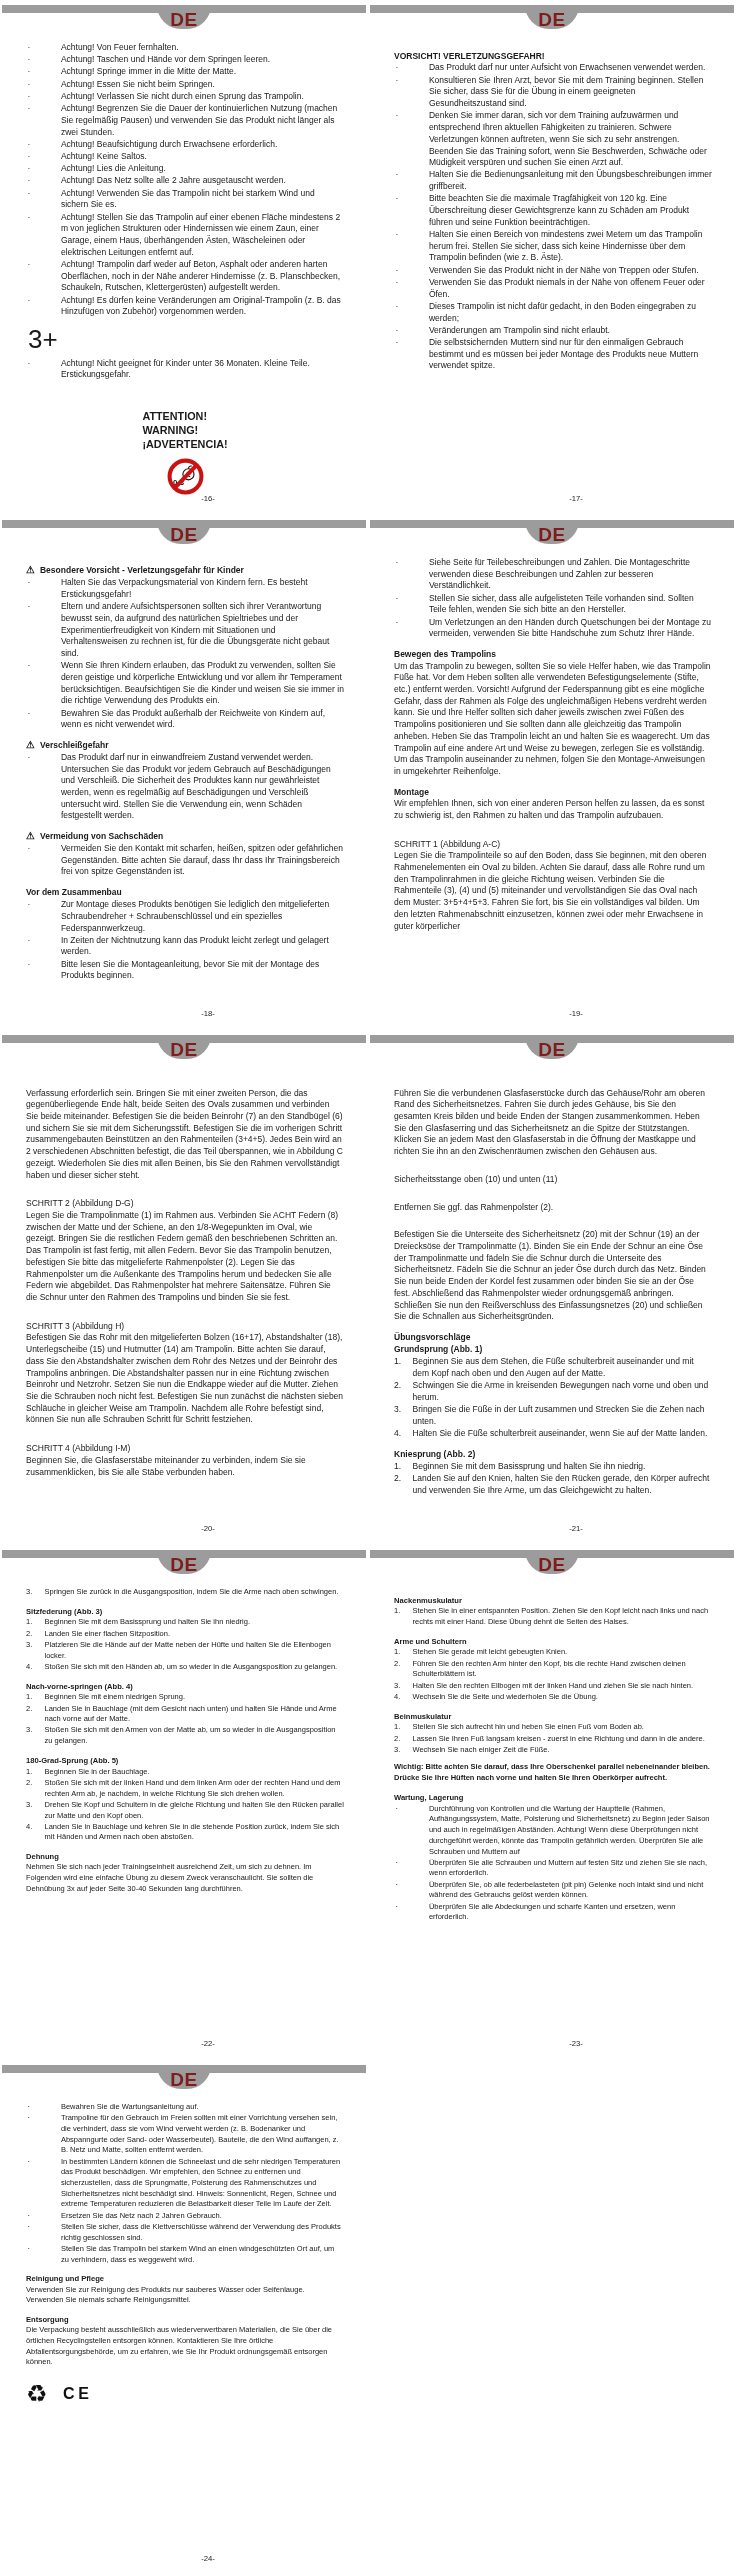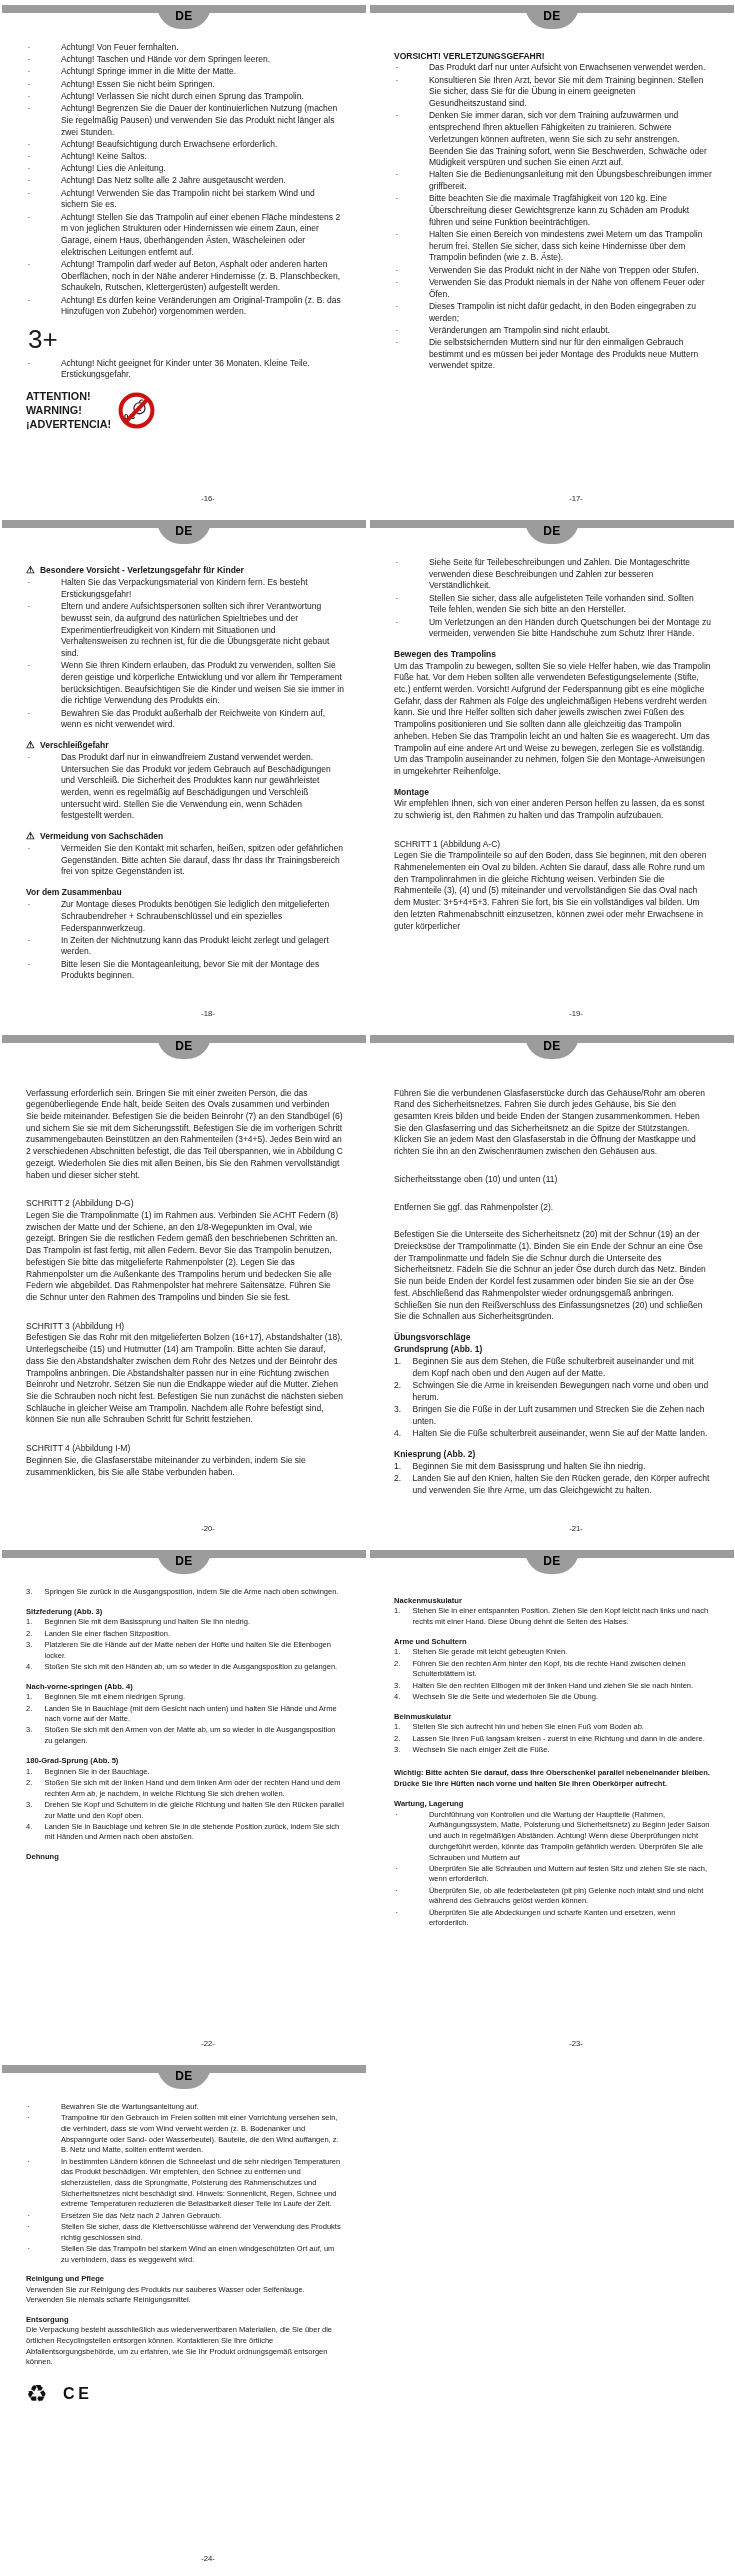--- a/index.html
+++ b/index.html
@@ -2,41 +2,41 @@
 <html style="font-size:8.2px"><head>
 <meta charset="utf-8">
 <style>
   html,body{margin:0;padding:0;background:#ffffff;}
   body{width:736px;font-family:"Liberation Sans",sans-serif;color:#1a1a1a;}
   #pages{display:grid;grid-template-columns:368px 368px;width:736px;}
   .page{width:368px;height:515px;position:relative;overflow:hidden;background:#fff;}
   .page-header{position:relative;height:26px;}
   .hdr-bar{position:absolute;top:5.2px;left:2.1px;right:2.1px;height:7.7px;background:#9c9c9c;}
   .hdr-tab{position:absolute;top:5.2px;left:50%;transform:translateX(-50%);width:54px;height:24px;background:#9c9c9c;border-radius:0 0 27px 27px;}
-  .hdr-de{position:absolute;top:3.6px;left:0;right:0;text-align:center;color:#000000;font-weight:bold;font-size:12px;letter-spacing:0.5px;}
+  .hdr-de{position:absolute;top:3.6px;left:0;right:0;text-align:center;color:#7f1d1d;font-weight:bold;font-size:19px;letter-spacing:0.5px;}
   .content{padding:15.5px 24px 0 26px;}
   .p,.li,.ni,.step{font-size:8.5px;line-height:1.38;}
   .small .p,.small .li,.small .ni,.small .step,.small .pb{font-size:7.5px;line-height:1.43;}
   .h{font-weight:bold;font-size:8.5px;margin-top:9px;line-height:1.35;}
   .small .h{font-size:7.6px;}
   .h + .h{margin-top:1px;}
   .hw{font-weight:bold;font-size:8.5px;margin-top:8.8px;display:flex;gap:5.2px;align-items:flex-start;line-height:1.35;}
   .tri{font-size:9.8px;line-height:1.1;}
   .step{margin-top:17px;}
   .p{margin-top:16px;}
   .h + .p, .hw + .p, .step + .p{margin-top:0;}
-  .pb{font-weight:bold;margin-top:13px;line-height:1.43;}
+  .pb{font-weight:bold;margin-top:7px;line-height:1.43;}
   .li{display:flex;margin-top:0.5px;}
   .dot{flex:0 0 12.4px;padding-left:1.5px;}
   .li .txt{flex:1;margin-left:21px;}
   .ni{display:flex;margin-top:0.5px;}
   .n{flex:0 0 18.5px;}
   .ni .txt{flex:1;}
   .big{font-size:26px;font-weight:500;margin:8.2px 0 4.1px 2.1px;line-height:1.05;}
-  .wbox{display:flex;align-items:center;gap:7.2px;margin-top:8px;}
+  .wbox{display:flex;align-items:center;gap:7.2px;margin-top:28px;flex-direction:column;}
   .wline{font-size:10.8px;font-weight:bold;line-height:1.3;}
   .sign{width:37px;height:37px;}
   .icons{display:flex;align-items:center;gap:15.5px;margin-top:14.4px;}
   .recycle{font-size:24px;line-height:1;color:#111;}
   .ce{font-size:16px;font-weight:bold;letter-spacing:3.6px;color:#111;}
   .pnum{position:absolute;bottom:12.4px;left:0;right:0;text-align:center;font-size:7.7px;color:#222;margin-left:48px;}
   .blank{height:515px;background:#fff;}
 </style>
 </head>
 <body>
@@ -389,20 +389,21 @@
         </div>
         <div class="ni">
           <span class="n">3.</span>
           <span class="txt">Drehen Sie Kopf und Schultern in die gleiche Richtung und halten Sie den Rücken parallel zur Matte und den Kopf oben.</span>
         </div>
         <div class="ni">
           <span class="n">4.</span>
           <span class="txt">Landen Sie in Bauchlage und kehren Sie in die stehende Position zurück, indem Sie sich mit Händen und Armen nach oben abstoßen.</span>
         </div>
         <div class="h">Dehnung</div>
+        <div class="p">Nehmen Sie sich nach jeder Trainingseinheit ausreichend Zeit, um sich zu dehnen. Im Folgenden wird eine einfache Übung zu diesem Zweck veranschaulicht. Sie sollten die Dehnübung 3x auf jeder Seite 30-40 Sekunden lang durchführen.</div>
       </div>
       <div class="pnum">-22-</div>
     </div>
     <div class="page small">
       <div class="page-header">
         <div class="hdr-bar"></div>
         <div class="hdr-tab">
           <span class="hdr-de">DE</span>
         </div>
       </div>

